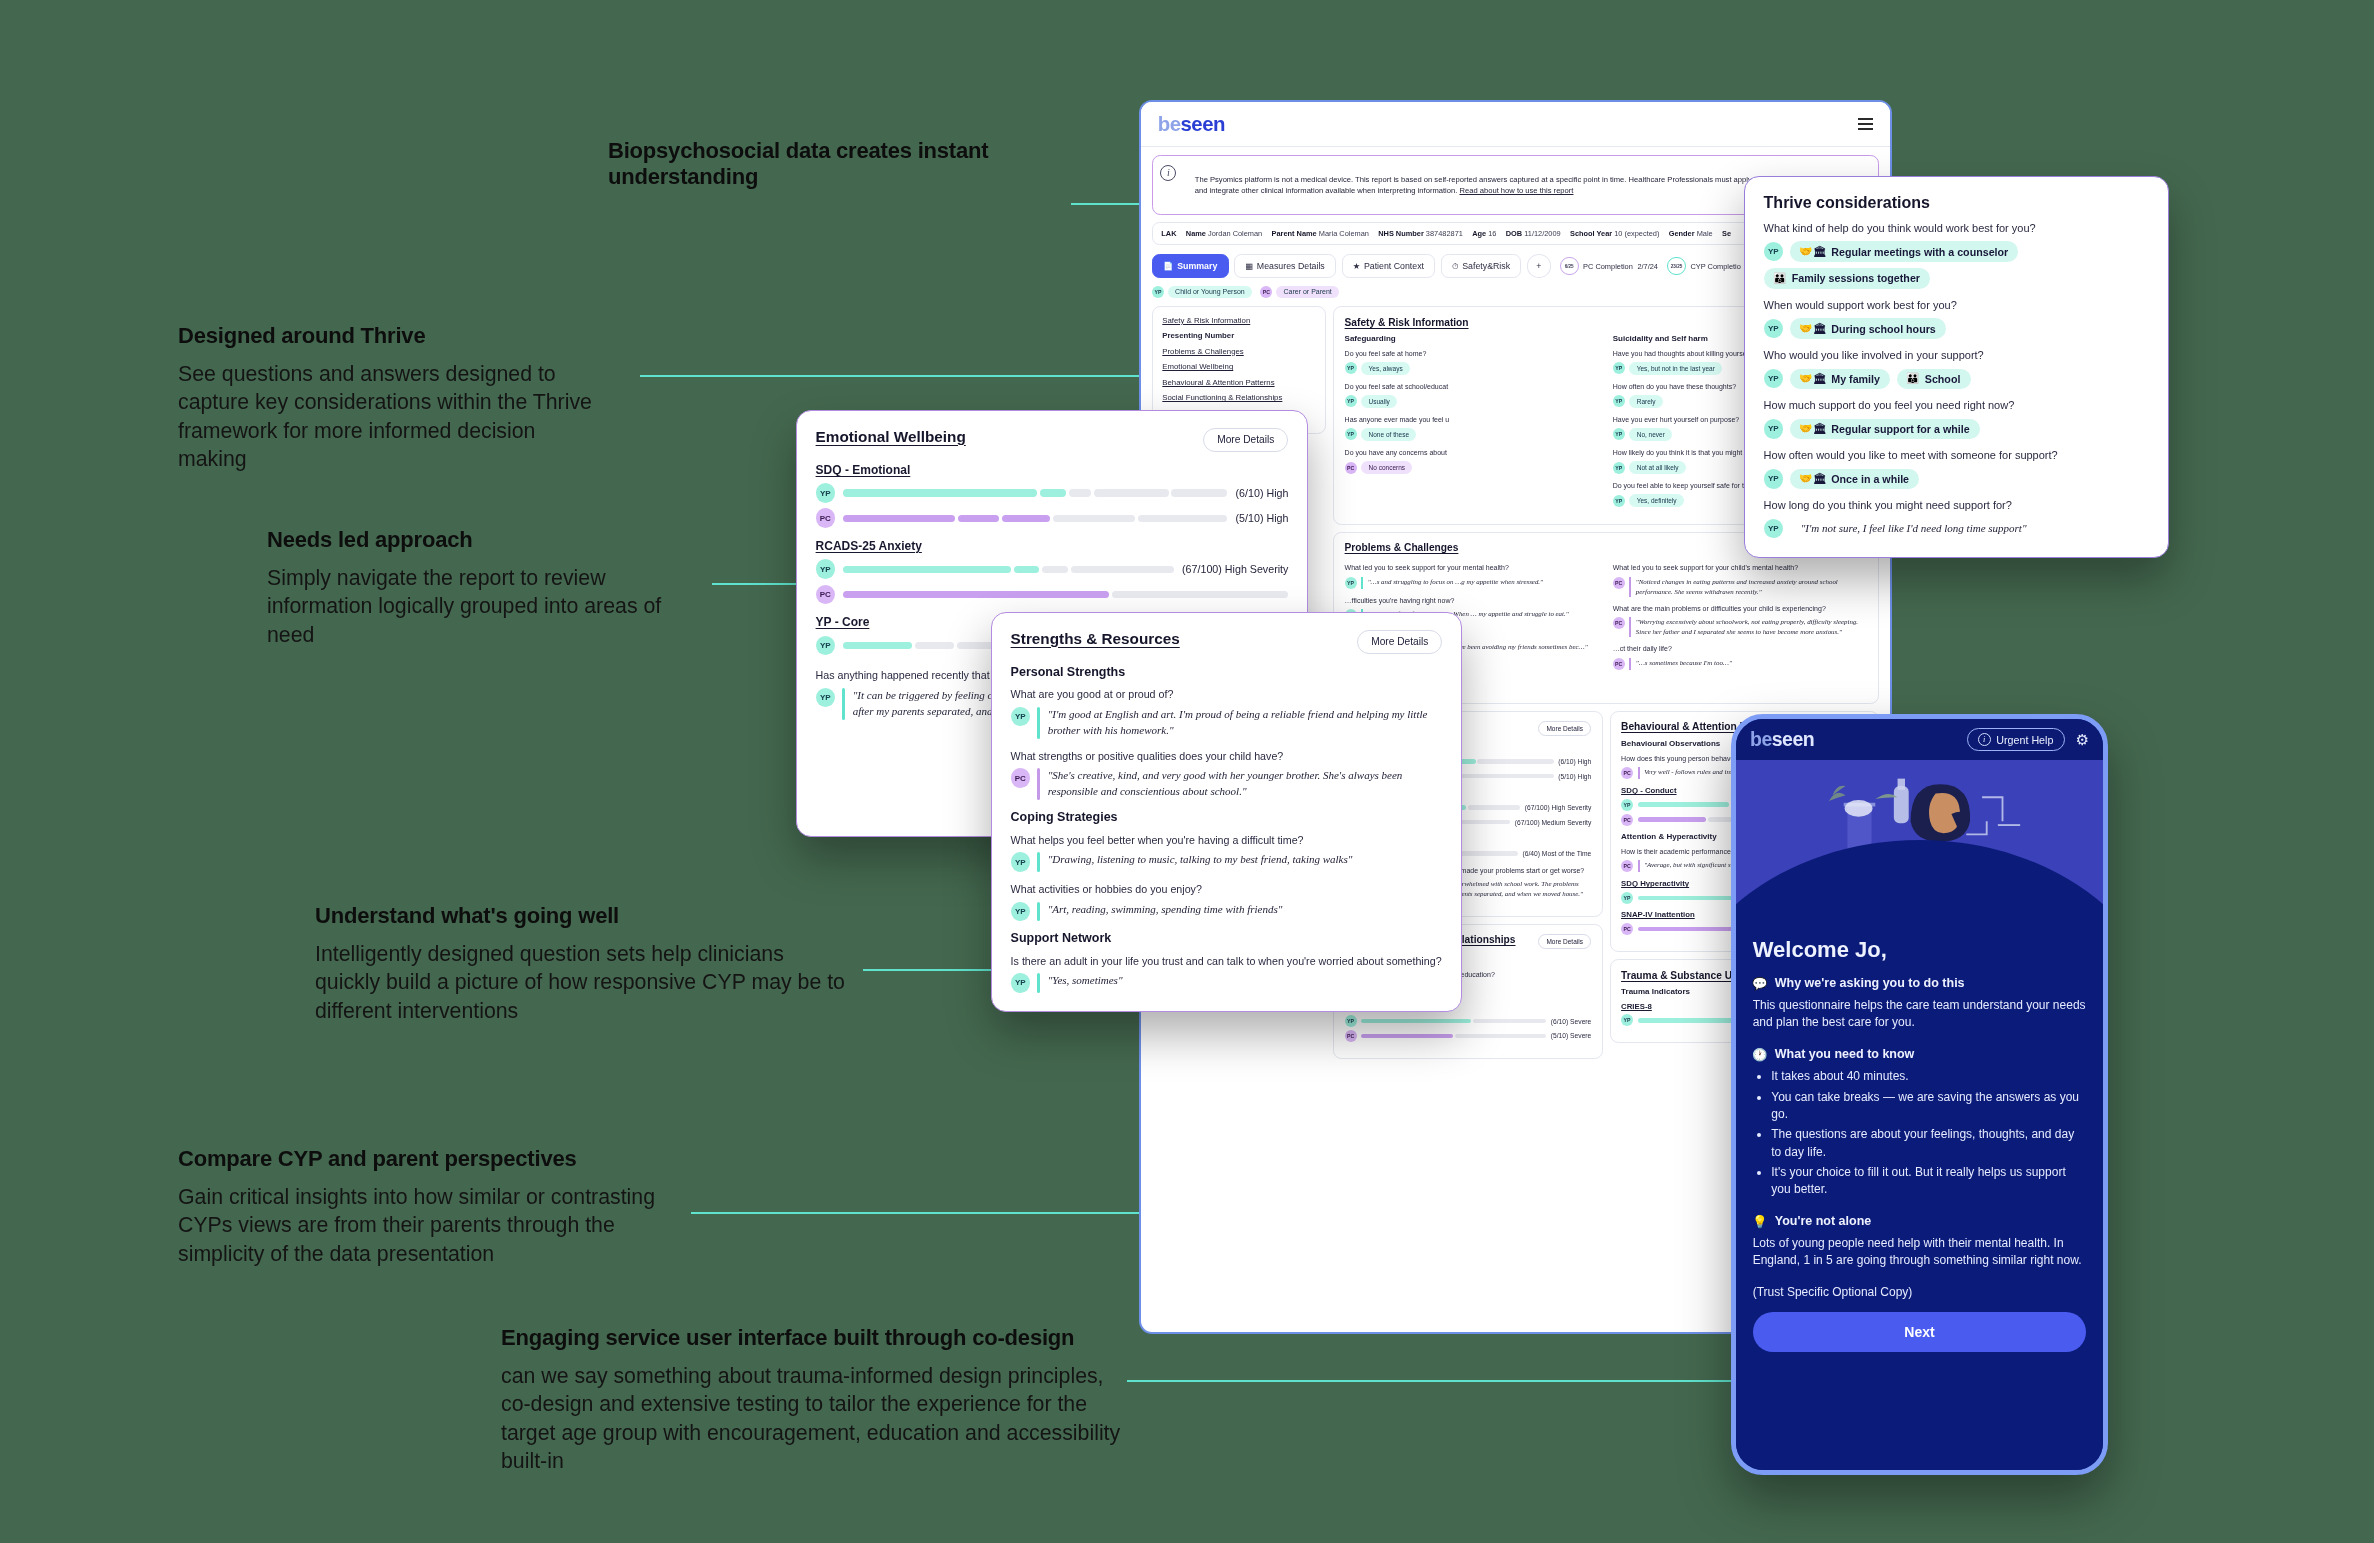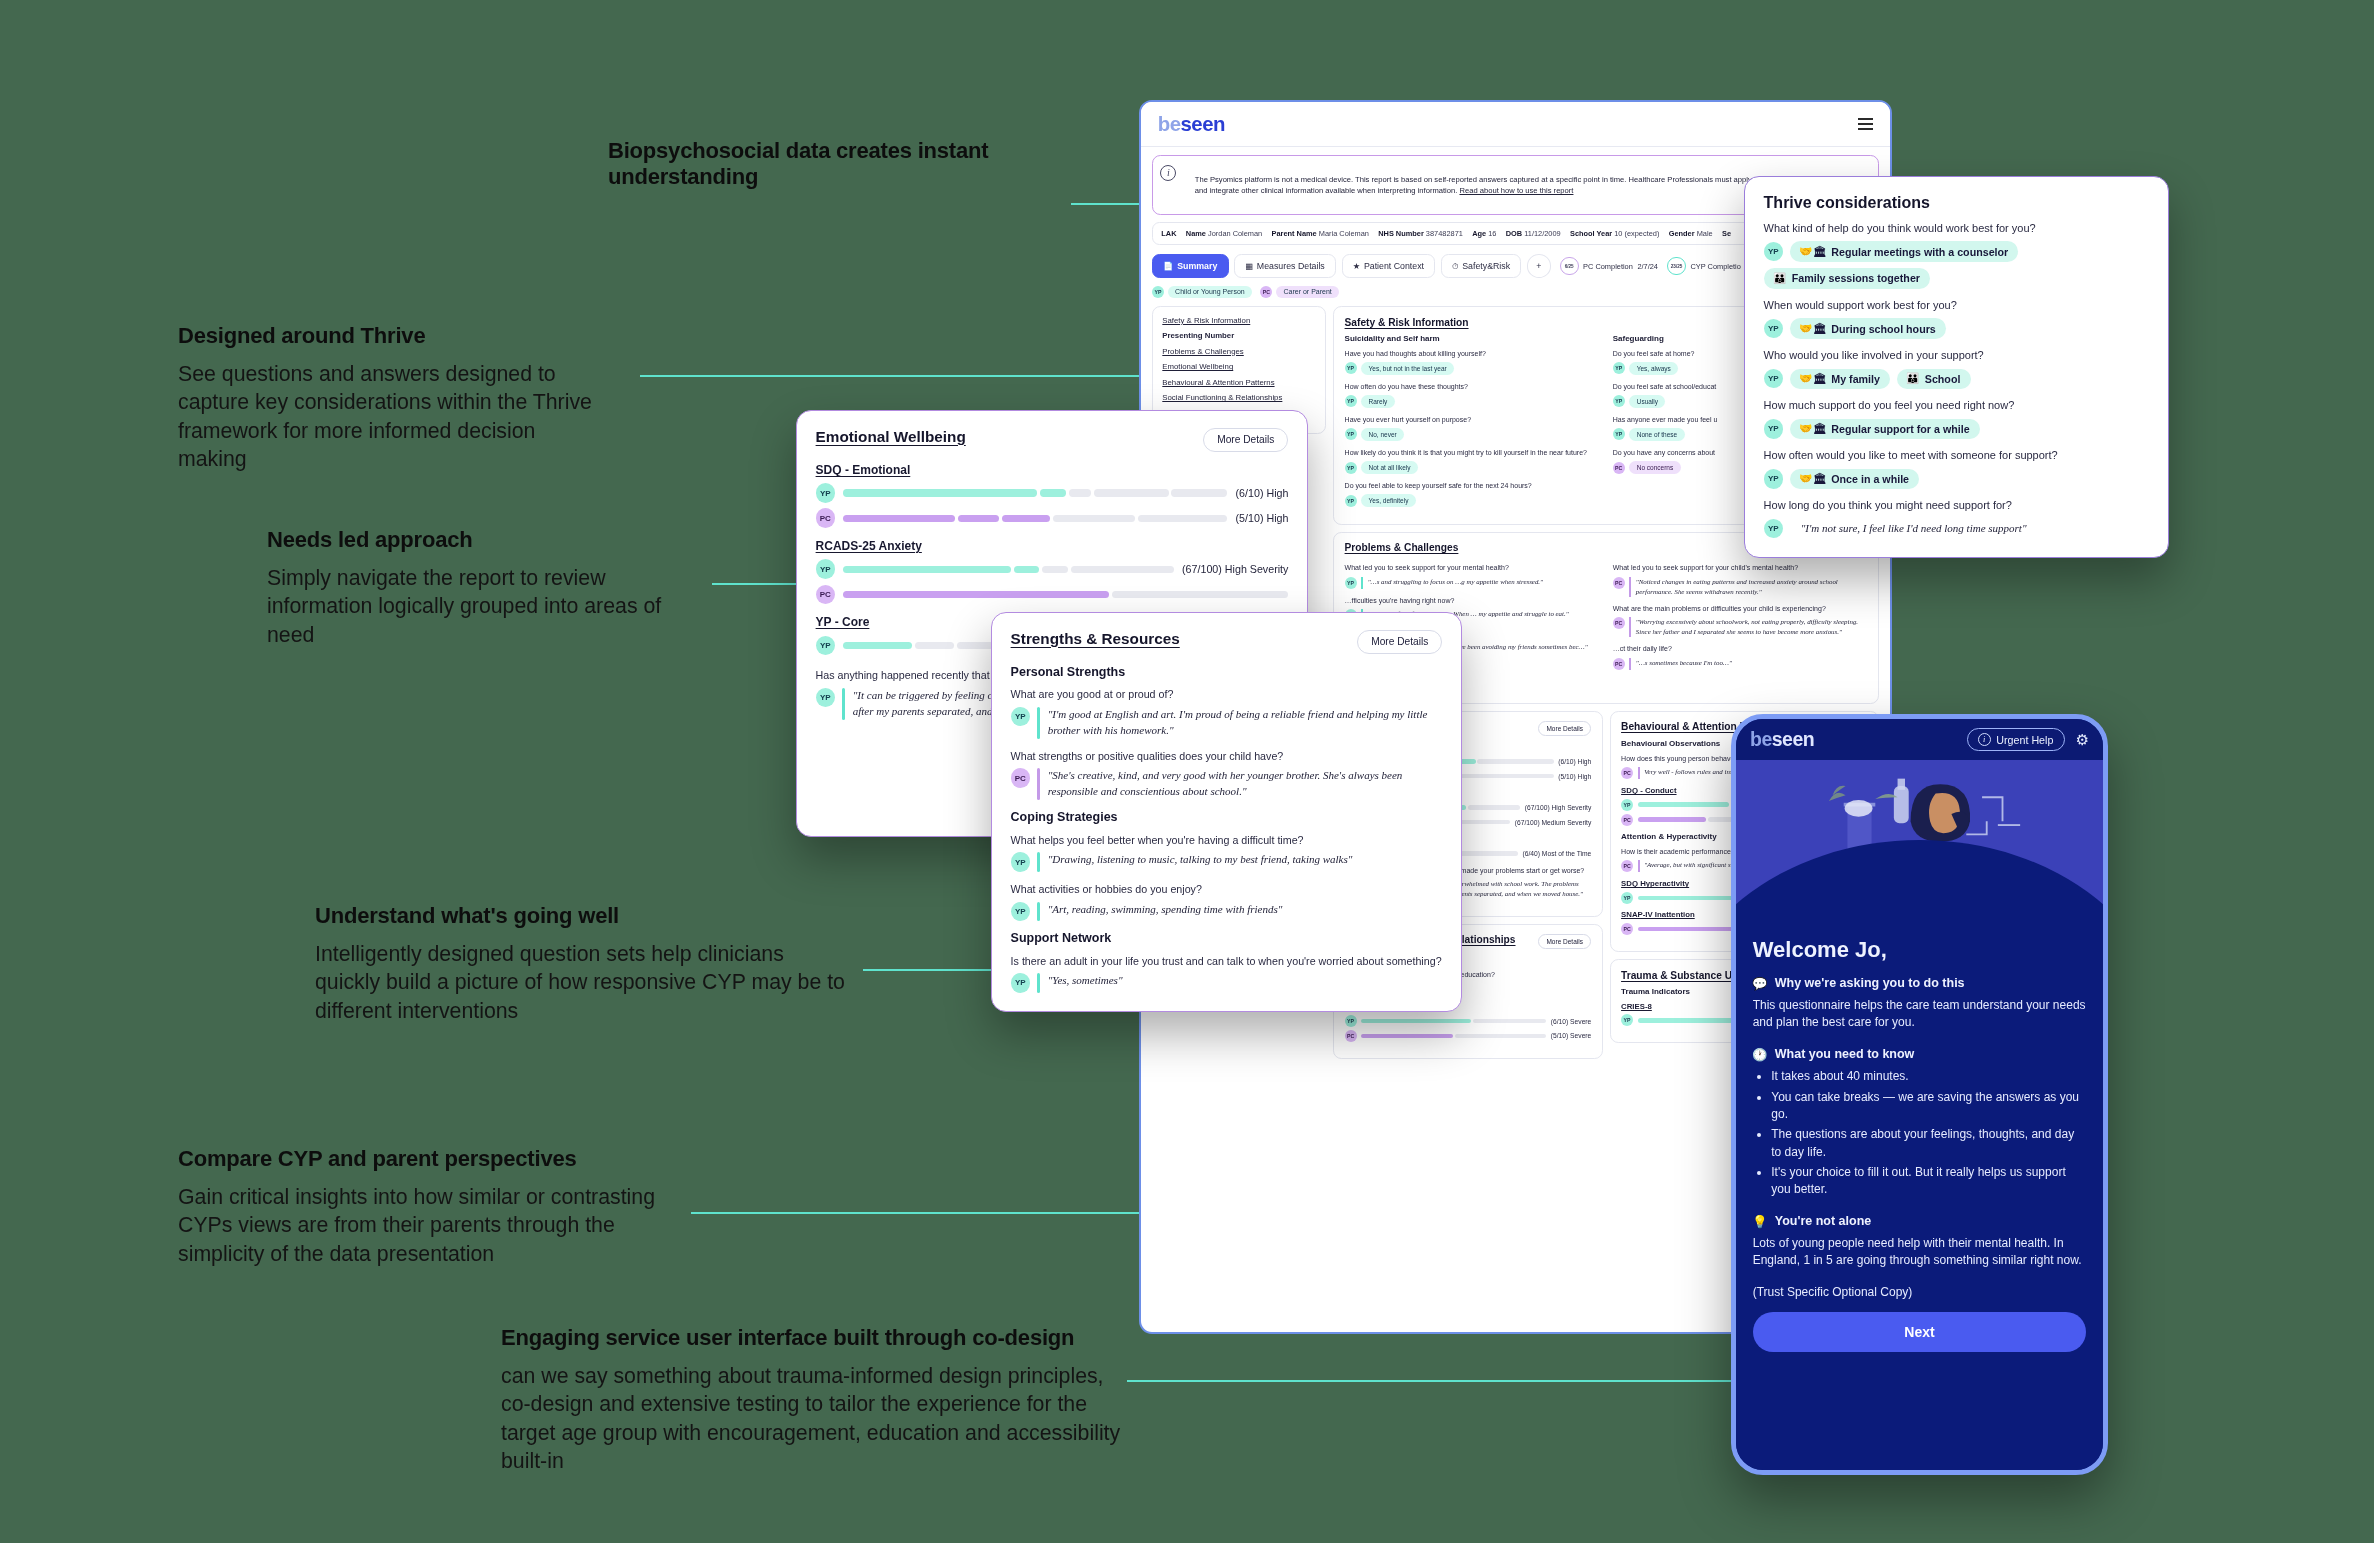--- a/index.html
+++ b/index.html
@@ -412,68 +412,68 @@
       </div>
 
       <div class="maincol">
 
         <div class="sect">
           <div class="hd">
               <h4>Safety &amp; Risk Information</h4>
             </div>
           <div class="twocol">
             <div>
-              <p class="subh">Suicidality and Self harm</p>
-              <p class="q">Have you had thoughts about killing yourself?</p>
-              <div class="ansrow">
-                  <span class="pill-yp">YP</span>
-                  <span class="ans">Yes, but not in the last year</span>
-                </div>
-              <p class="q">How often do you have these thoughts?</p>
-              <div class="ansrow">
-                  <span class="pill-yp">YP</span>
-                  <span class="ans">Rarely</span>
-                </div>
-              <p class="q">Have you ever hurt yourself on purpose?</p>
-              <div class="ansrow">
-                  <span class="pill-yp">YP</span>
-                  <span class="ans">No, never</span>
-                </div>
-              <p class="q">How likely do you think it is that you might try to kill yourself in the near future?</p>
-              <div class="ansrow">
-                  <span class="pill-yp">YP</span>
-                  <span class="ans">Not at all likely</span>
-                </div>
-              <p class="q">Do you feel able to keep yourself safe for the next 24 hours?</p>
-              <div class="ansrow">
-                  <span class="pill-yp">YP</span>
-                  <span class="ans">Yes, definitely</span>
-                </div>
-            </div>
-            <div>
               <p class="subh">Safeguarding</p>
               <p class="q">Do you feel safe at home?</p>
               <div class="ansrow">
                   <span class="pill-yp">YP</span>
                   <span class="ans">Yes, always</span>
                 </div>
               <p class="q">Do you feel safe at school/educat</p>
               <div class="ansrow">
                   <span class="pill-yp">YP</span>
                   <span class="ans">Usually</span>
                 </div>
               <p class="q">Has anyone ever made you feel u</p>
               <div class="ansrow">
                   <span class="pill-yp">YP</span>
                   <span class="ans">None of these</span>
                 </div>
               <p class="q">Do you have any concerns about</p>
               <div class="ansrow">
                   <span class="pill-pc">PC</span>
                   <span class="ans pc">No concerns</span>
+                </div>
+            </div>
+            <div>
+              <p class="subh">Suicidality and Self harm</p>
+              <p class="q">Have you had thoughts about killing yourself?</p>
+              <div class="ansrow">
+                  <span class="pill-yp">YP</span>
+                  <span class="ans">Yes, but not in the last year</span>
+                </div>
+              <p class="q">How often do you have these thoughts?</p>
+              <div class="ansrow">
+                  <span class="pill-yp">YP</span>
+                  <span class="ans">Rarely</span>
+                </div>
+              <p class="q">Have you ever hurt yourself on purpose?</p>
+              <div class="ansrow">
+                  <span class="pill-yp">YP</span>
+                  <span class="ans">No, never</span>
+                </div>
+              <p class="q">How likely do you think it is that you might try to kill yourself in the near future?</p>
+              <div class="ansrow">
+                  <span class="pill-yp">YP</span>
+                  <span class="ans">Not at all likely</span>
+                </div>
+              <p class="q">Do you feel able to keep yourself safe for the next 24 hours?</p>
+              <div class="ansrow">
+                  <span class="pill-yp">YP</span>
+                  <span class="ans">Yes, definitely</span>
                 </div>
             </div>
           </div>
         </div>
 
         <div class="sect">
           <div class="hd">
             <h4>Problems &amp; Challenges</h4>
             <span class="moredet">More Details</span>
           </div>

